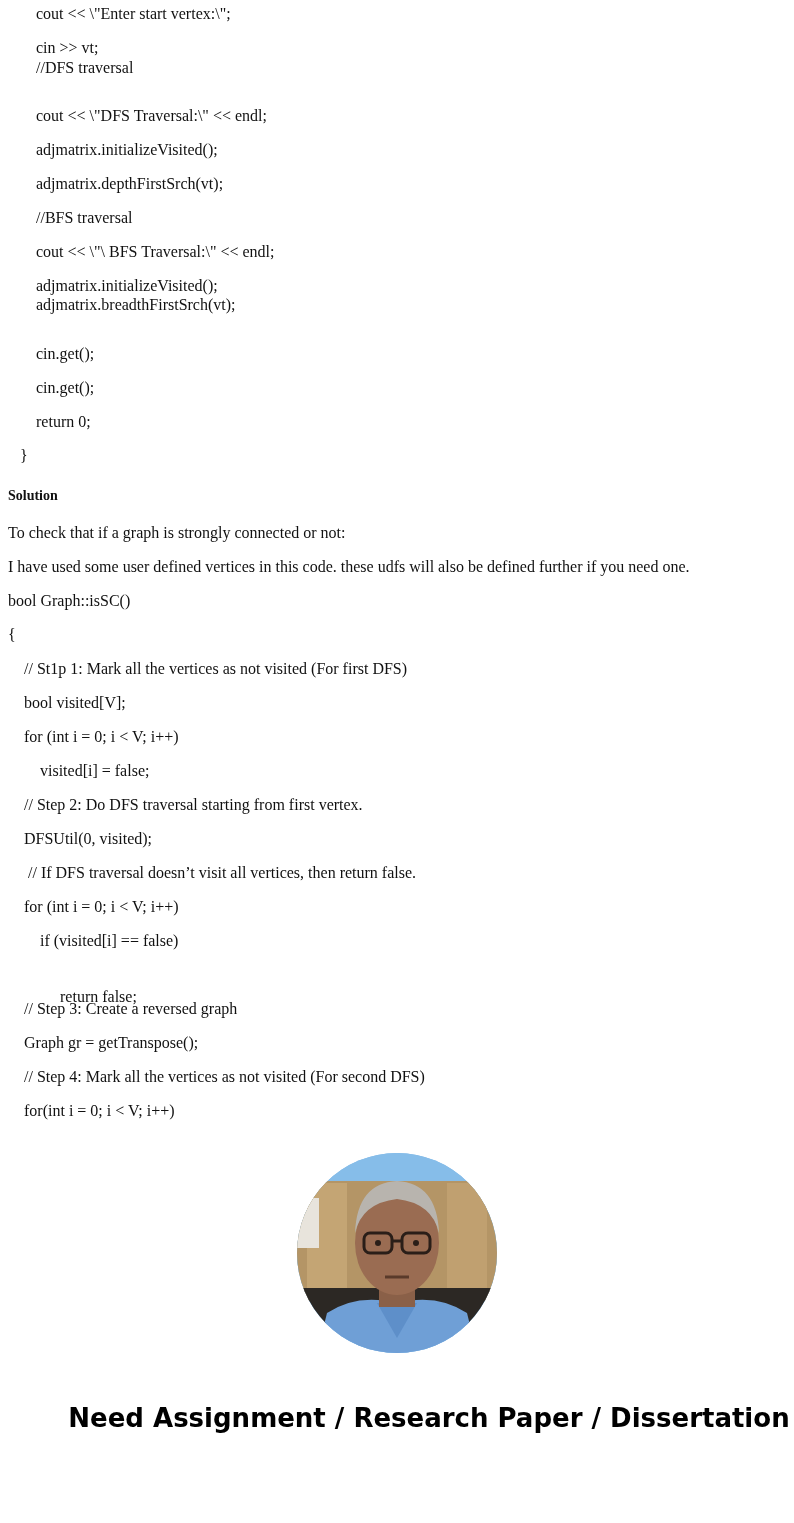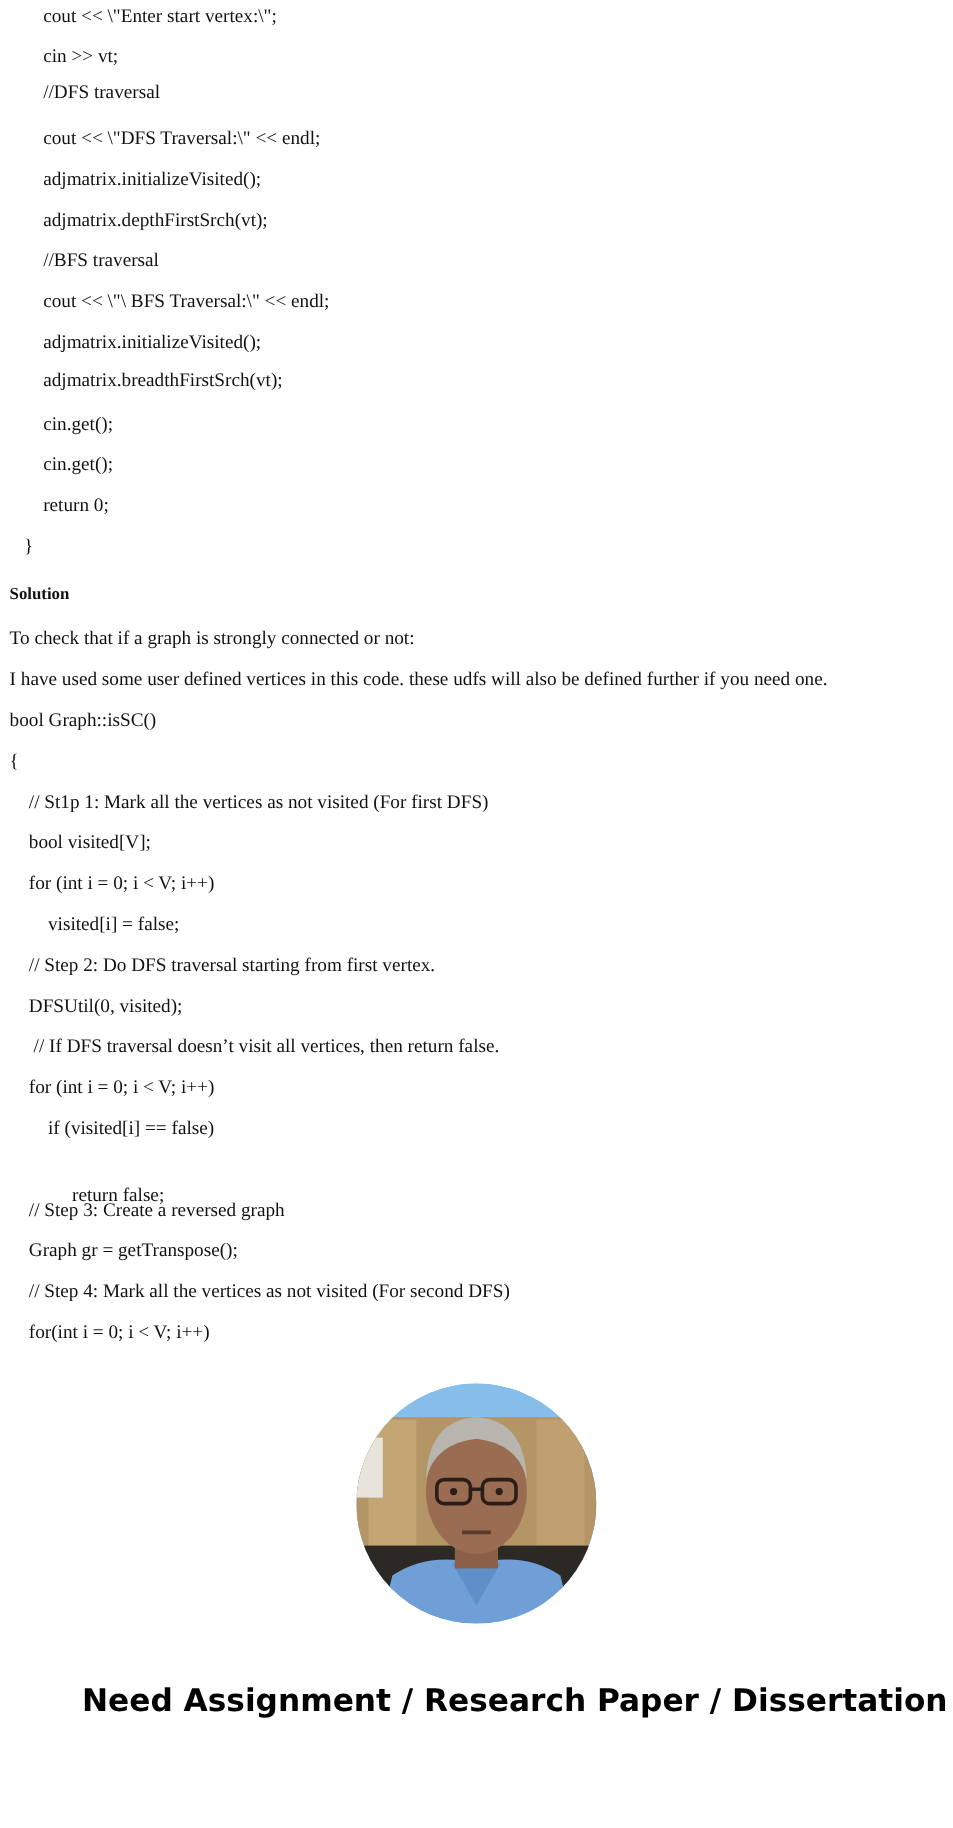--- a/index.html
+++ b/index.html
@@ -49,28 +49,28 @@
     padding-left: 32px;
   }
   .footer div { white-space: nowrap; }
 </style>
 </head>
 <body>
 
 <div>
   <div class="line" style="top:5px;left:36px">cout &lt;&lt; \"Enter start vertex:\";</div>
   <div class="line" style="top:39px;left:36px">cin &gt;&gt; vt;</div>
-  <div class="line" style="top:69px;left:36px">//DFS traversal</div>
+  <div class="line" style="top:59px;left:36px">//DFS traversal</div>
   <div class="line" style="top:107px;left:36px">cout &lt;&lt; \"DFS Traversal:\" &lt;&lt; endl;</div>
   <div class="line" style="top:141px;left:36px">adjmatrix.initializeVisited();</div>
   <div class="line" style="top:175px;left:36px">adjmatrix.depthFirstSrch(vt);</div>
   <div class="line" style="top:209px;left:36px">//BFS traversal</div>
   <div class="line" style="top:243px;left:36px">cout &lt;&lt; \"\ BFS Traversal:\" &lt;&lt; endl;</div>
   <div class="line" style="top:277px;left:36px">adjmatrix.initializeVisited();</div>
-  <div class="line" style="top:309px;left:36px">adjmatrix.breadthFirstSrch(vt);</div>
+  <div class="line" style="top:296px;left:36px">adjmatrix.breadthFirstSrch(vt);</div>
   <div class="line" style="top:345px;left:36px">cin.get();</div>
   <div class="line" style="top:379px;left:36px">cin.get();</div>
   <div class="line" style="top:413px;left:36px">return 0;</div>
   <div class="line" style="top:447px;left:20px">}</div>
 </div>
 
 <div class="heading" style="top:486px">Solution</div>
 <div class="line" style="top:524px">To check that if a graph is strongly connected or not:</div>
 <div class="line" style="top:558px">I have used some user defined vertices in this code. these udfs will also be defined further if you need one.</div>
 

